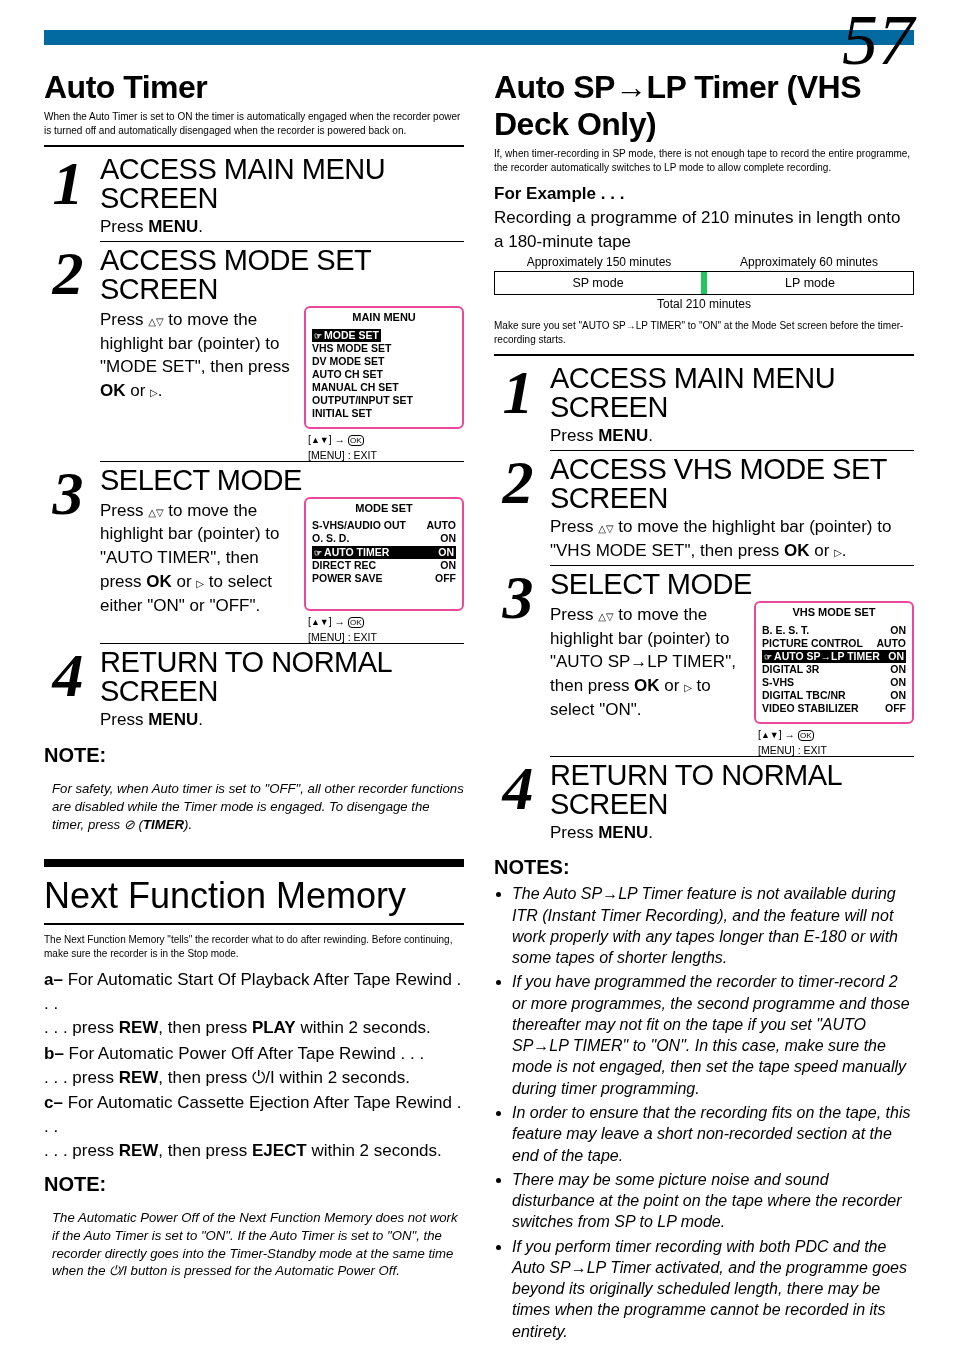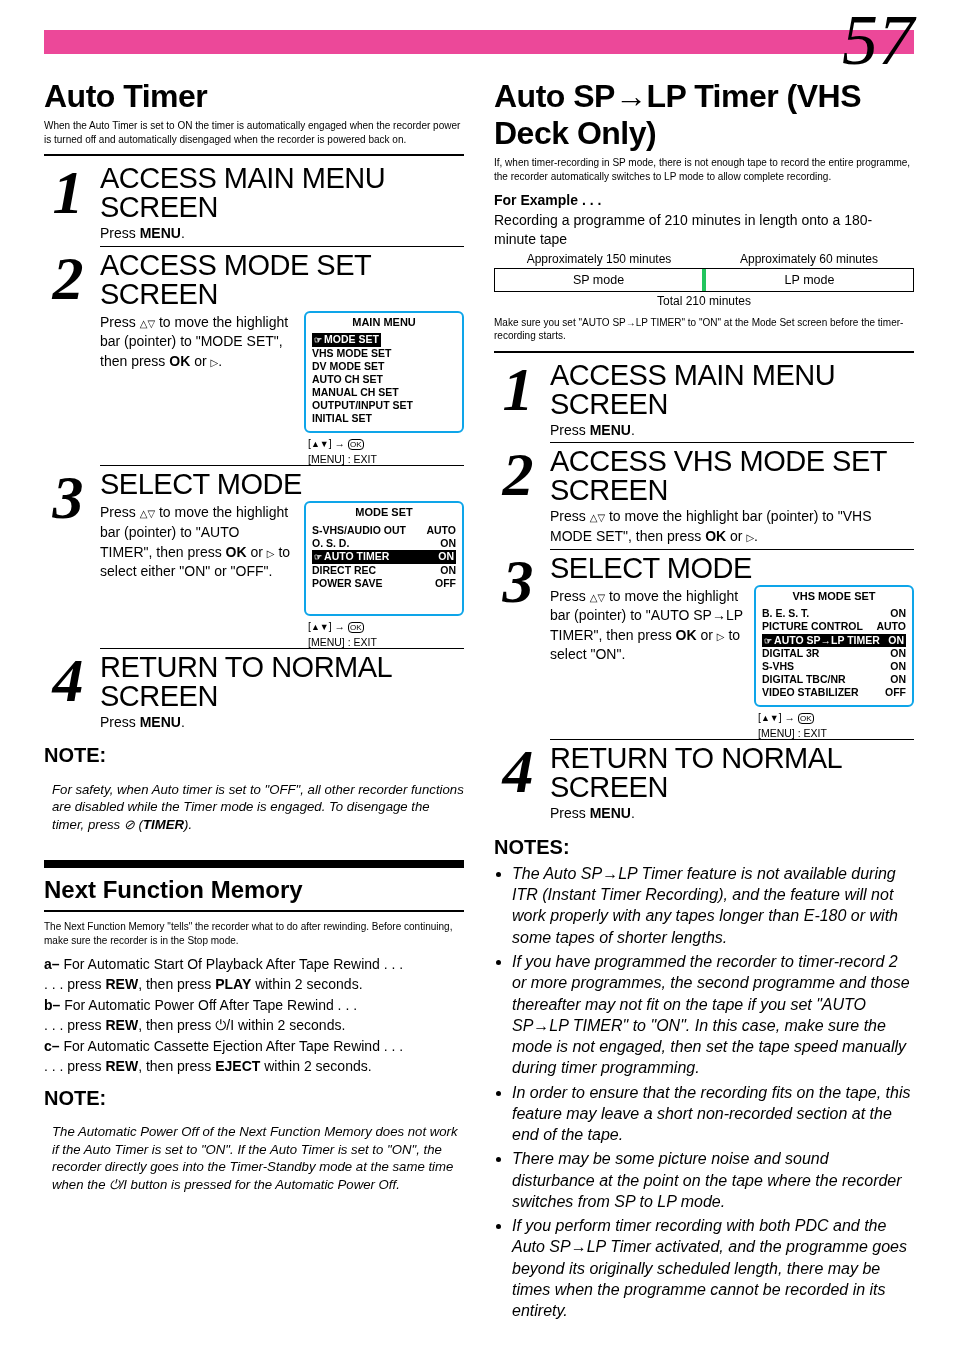--- a/index.html
+++ b/index.html
@@ -1,49 +1,49 @@
 <!DOCTYPE html>
 <html><head>
 <meta charset="utf-8">
 <style>
   @page { size: 954px 1349px; margin: 0; }
   html, body { margin: 0; padding: 0; font-family: Arial, Helvetica, sans-serif; color: #000; width: 954px; }
   .page { width: 954px; padding: 30px 40px 40px 44px; box-sizing: border-box; }
-  .rule { background: #ec4899; height: 24px; margin-bottom: 16px; position: relative; }
+  .rule { background: #0369a1; height: 15px; margin-bottom: 16px; position: relative; }
   .pagenum { position: absolute; right: 0; top: -26px; font-family: Georgia, "Times New Roman", serif; font-style: italic; font-size: 72px; line-height: 1; }
   .cols { display: flex; gap: 30px; margin-top: 24px; }
   .col { flex: 1; min-width: 0; }
   h1 { font-family: Arial, Helvetica, sans-serif; font-weight: 900; font-size: 32px; margin: 0 0 4px 0; letter-spacing: -0.5px; }
   .intro { font-size: 10px; line-height: 1.35; margin: 4px 0 8px 0; }
   .intro-divider { border-bottom: 2px solid #000; margin-bottom: 4px; }
   .step { display: flex; align-items: flex-start; gap: 8px; margin-bottom: 0; }
   .step-no-col { width: 48px; display: flex; flex-direction: column; align-items: center; }
   .step-num { font-family: Georgia, "Times New Roman", serif; font-style: italic; font-weight: 700; font-size: 62px; line-height: 0.8; margin-top: 8px; }
   .step-body { flex: 1; border-top: 0.5px solid #000; padding-top: 2px; }
   .step-body.first { border-top: none; }
   .step-title { font-family: "Arial Narrow", Arial, sans-serif; font-weight: 300; font-size: 29px; letter-spacing: -0.5px; line-height: 1.0; margin: 2px 0 2px 0; }
-  .step-text { font-size: 14px; line-height: 1.4; margin: 2px 0; }
+  .step-text { font-size: 17px; line-height: 1.4; margin: 2px 0; }
   .step-flex { display: flex; gap: 10px; align-items: flex-start; }
   .step-left { flex: 1; }
-  .osdbox { border: 2px solid #0ea5e9; border-radius: 6px; font-family: Arial, Helvetica, sans-serif; font-weight: 900; font-size: 10.5px; padding: 3px 6px 6px 6px; width: 160px; box-sizing: border-box; line-height: 1.25; }
+  .osdbox { border: 2px solid #ec4899; border-radius: 6px; font-family: Arial, Helvetica, sans-serif; font-weight: 900; font-size: 10.5px; padding: 3px 6px 6px 6px; width: 160px; box-sizing: border-box; line-height: 1.25; }
   .osdbox .osd-title { text-align: center; font-size: 11px; margin-bottom: 4px; }
   .osdbox .hl { background: #000; color: #fff; padding: 0 2px; display: inline-block; }
   .osdbox .row { display: flex; justify-content: space-between; }
   .osdbox .row .hlrow { background: #000; color: #fff; padding: 0 2px; flex: 1; display: flex; justify-content: space-between; }
   .osd-foot { font-size: 10.5px; font-weight: 400; margin-top: 4px; text-align: left; padding-left: 4px; }
   .osd-cursor::before { content: "☞"; font-size: 9px; margin-right: 2px; }
   .osd-spacer { height: 18px; }
   .noteh { font-weight: 900; font-size: 20px; margin: 10px 0 2px 0; }
   .note-text { font-style: italic; font-size: 13.2px; line-height: 1.35; margin-left: 8px; }
-  .nfm-title { font-weight: 700; font-size: 24px; border-top: 8px solid #000; border-bottom: 2px solid #000; padding: 8px 0 6px 0; margin-top: 26px; }
+  .nfm-title { font-weight: 400; font-size: 36px; border-top: 8px solid #000; border-bottom: 2px solid #000; padding: 8px 0 6px 0; margin-top: 26px; }
   .sym { font-family: "Segoe UI Symbol", Arial, sans-serif; }
   .forex-row { display: flex; font-size: 12px; margin-top: 2px; }
   .forex-row > div { flex: 1; text-align: center; }
   .mode-row { display: flex; border: 1px solid #000; margin-top: 2px; }
-  .mode-row > div { flex: 1; text-align: center; border-right: 4px solid #22c55e; font-size: 12.5px; padding: 4px 0; }
+  .mode-row > div { flex: 1; text-align: center; border-right: 6px solid #22c55e; font-size: 12.5px; padding: 4px 0; }
   .mode-row > div:last-child { border-right: none; }
   .total { text-align: center; font-size: 12px; margin-top: 2px; }
   ul.notes { padding-left: 18px; margin: 4px 0; }
   ul.notes li { font-style: italic; font-size: 16px; line-height: 1.33; margin-bottom: 3px; }
   .tri-up::before { content: "△"; font-size: 10px; }
   .tri-dn::before { content: "▽"; font-size: 10px; }
   .tri-r::before  { content: "▷"; font-size: 10px; }
   .power::before { content: "⏻"; }
   .timer::before { content: "⊘"; }
   .okarrow::before { content: "→"; }

